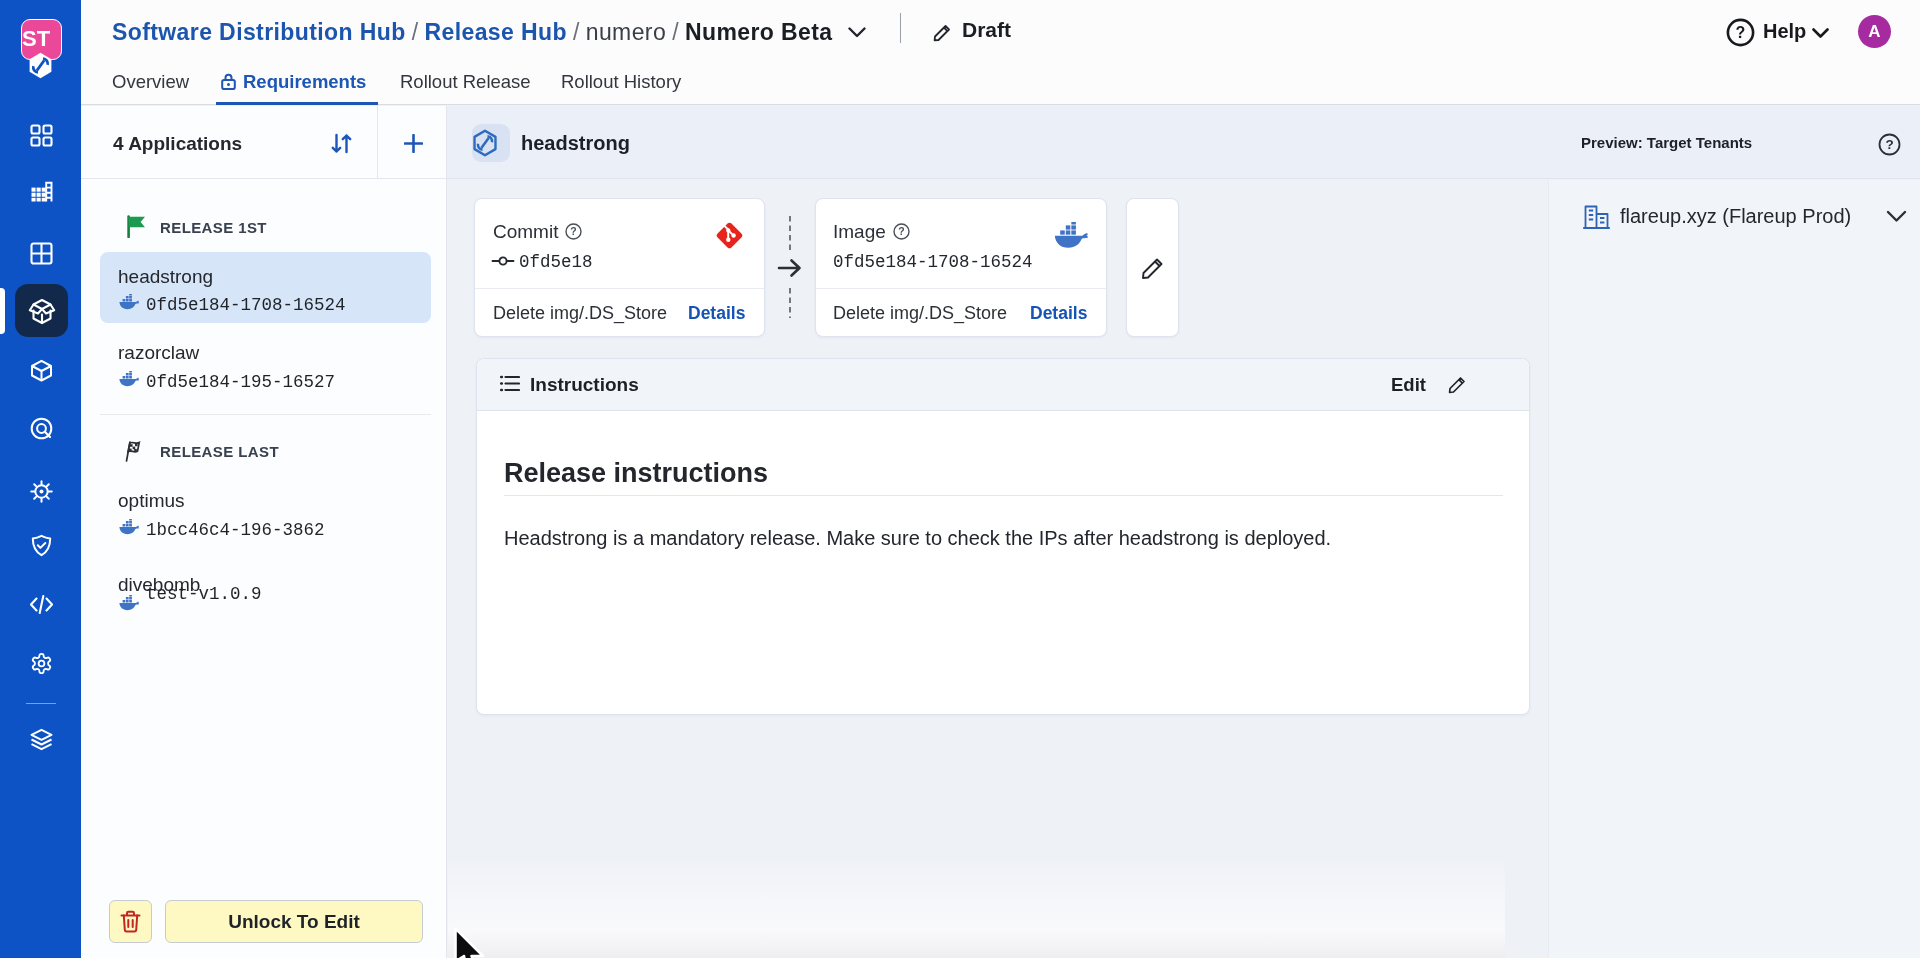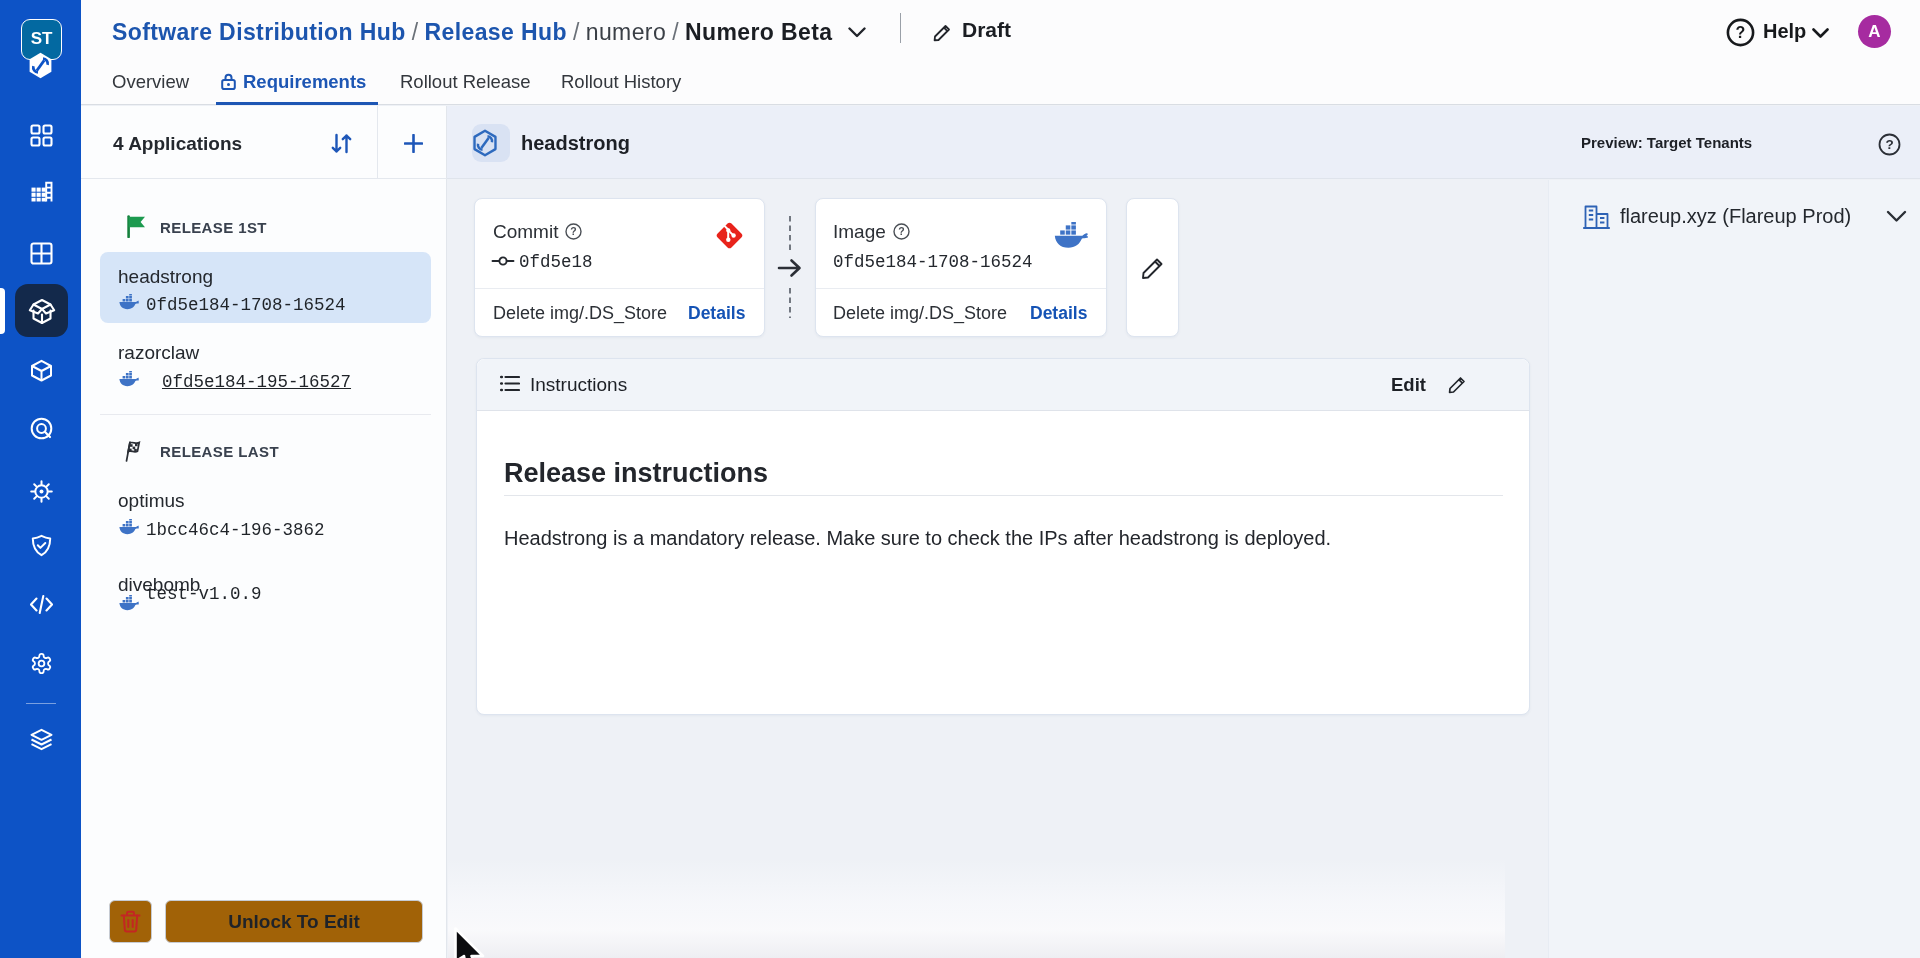--- a/index.html
+++ b/index.html
@@ -3,21 +3,21 @@
 <meta charset="utf-8">
 <style>
   * { margin:0; padding:0; box-sizing:border-box; }
   html,body { width:1920px; height:958px; overflow:hidden; }
   body { font-family:"Liberation Sans", sans-serif; background:#eef1f6; position:relative; }
   .abs { position:absolute; }
   .mono { font-family:"Liberation Mono", monospace; }
 
   
   #sidebar { left:0; top:0; width:81px; height:958px; background:#0d53c6; }
-  #stlogo { left:21px; top:19px; width:41px; height:41px; background:#0369a1; border:1.6px solid #fff; border-radius:9px; color:#fff; font-weight:bold; font-size:17px; text-align:center; line-height:38px; }
+  #stlogo { left:21px; top:19px; width:41px; height:41px; background:#ec4899; border:1.6px solid #fff; border-radius:9px; color:#fff; font-weight:bold; font-size:22px; text-align:left; line-height:38px; }
   .navic { left:30px; width:23px; height:23px; }
   #seltile { left:15px; top:284px; width:53px; height:53px; background:#13294b; border-radius:13px; }
   #selbar { left:0; top:288px; width:5px; height:46px; background:#fff; border-radius:0 4px 4px 0; }
   #sidediv { left:26px; top:703px; width:30px; height:1px; background:rgba(255,255,255,.45); }
 
   
   #topbar { left:81px; top:0; width:1839px; height:105px; background:#fcfcfd; border-bottom:1px solid #d9dde3; }
   #crumbs { left:112px; top:19px; font-size:23px; letter-spacing:0.4px; color:#3a3f46; white-space:nowrap; }
   #crumbs a { color:#1c55ae; text-decoration:none; font-weight:600; }
   #crumbs .sep { color:#6a7078; font-weight:400; padding:0 6px; }
@@ -30,21 +30,21 @@
   #tabunderline { left:135px; top:102px; width:162px; height:3px; background:#1d56b4; }
 
   
   #apps { left:81px; top:106px; width:366px; height:852px; background:#fcfdfe; border-right:1px solid #e2e6ec; }
   #appsheadsep { left:296px; top:0; width:1px; height:72px; background:#e4e8ee; }
   .applabel { font-size:15px; font-weight:700; color:#39414e; letter-spacing:.4px; }
   .appname { font-size:19px; color:#24282e; }
   .apphash { font-size:17.5px; color:#1f2328; }
   #selitem { left:100px; top:252px; width:331px; height:71px; background:#d6e5f8; border-radius:8px; }
   .itemdiv { left:100px; top:414px; width:331px; height:1px; background:#e8eaef; }
-  .btn { border:1px solid #c6cbd3; border-radius:6px; background:#a16207; }
+  .btn { border:1px solid #c6cbd3; border-radius:6px; background:#fef9c3; }
 
   
   #band { left:447px; top:106px; width:1473px; height:73px; background:#ebeff8; border-bottom:1px solid #dfe4ec; }
   #chip { left:472px; top:124px; width:38px; height:38px; background:#d9e2f3; border-radius:9px; }
   #htitle { left:521px; top:132px; font-size:20px; font-weight:700; color:#1d2026; }
   #previewtitle { left:1581px; top:134px; font-size:15px; font-weight:700; color:#1d2026; }
   #rightcol { left:1548px; top:180px; width:372px; height:778px; background:#f1f4f9; border-left:1px solid #e7ecf3; }
 
   .card { position:absolute; background:#fff; border:1px solid #dde4ef; border-radius:8px; box-shadow:0 1px 3px rgba(25,50,90,.05); }
   .cardtitle { font-size:19px; color:#2c3036; }
@@ -225,21 +225,21 @@
 <div class="abs" id="selitem"></div>
 <div class="abs appname" style="left:118px; top:266px;">headstrong</div>
 <svg class="abs" style="left:119px; top:294px;" width="20" height="16">
     <use href="#whale"></use>
   </svg>
 <div class="abs apphash mono" style="left:146px; top:295px;">0fd5e184-1708-16524</div>
 <div class="abs appname" style="left:118px; top:342px;">razorclaw</div>
 <svg class="abs" style="left:119px; top:371px;" width="20" height="16">
     <use href="#whale"></use>
   </svg>
-<div class="abs apphash mono" style="left:162px; top:372px;text-decoration:underline;">0fd5e184-195-16527</div>
+<div class="abs apphash mono" style="left:146px; top:372px;">0fd5e184-195-16527</div>
 <div class="abs itemdiv"></div>
 <svg class="abs" style="left:123px; top:440px;" width="22" height="22" viewBox="0 0 22 22">
     <g stroke="#2b2f36" fill="none" stroke-width="1.7">
       <path d="M3.5 21 L7 2" stroke-linecap="round"></path>
       <path d="M6.8 3 c3-1.8 6 1.6 9.4-.4 l-1.7 8.6 c-3.4 2-6.4-1.4-9.4.4z" fill="none"></path>
     </g>
     <g fill="#2b2f36">
       <rect x="7" y="4.2" width="2.6" height="2.6"></rect>
       <rect x="12" y="3.6" width="2.6" height="2.6"></rect>
       <rect x="9.6" y="6.6" width="2.6" height="2.6"></rect>
@@ -346,21 +346,21 @@
 
 <div class="card" id="instr">
     <div id="instrhead"></div>
   </div>
 <svg class="abs" style="left:500px; top:375px;" width="20" height="17" viewBox="0 0 20 17">
     <g stroke="#23262c" stroke-width="2.2" stroke-linecap="round">
       <path d="M5.5 2 H19 M5.5 8.5 H19 M5.5 15 H19"></path>
       <path d="M1.2 2 h.6 M1.2 8.5 h.6 M1.2 15 h.6" stroke-width="2.6"></path>
     </g>
   </svg>
-<div class="abs" style="left:530px; top:374px; font-size:19px; font-weight:400; color:#1d2026;">Instructions</div>
+<div class="abs" style="left:530px; top:374px; font-size:19px; font-weight:700; color:#1d2026;">Instructions</div>
 <svg class="abs" style="left:1448px; top:375px;" width="19" height="19" viewBox="0 0 19 19">
     <path d="M2 13.5 L12.5 3 l3.5 3.5 L5.5 17 L1.6 17.4z M10.9 4.6l3.5 3.5" fill="none" stroke="#22252b" stroke-width="1.7" stroke-linejoin="round"></path>
   </svg>
 <div class="abs" style="left:1391px; top:374px; font-size:18.5px; font-weight:700; color:#1d2026;">Edit</div>
 <div class="abs" style="left:504px; top:458px; font-size:27px; font-weight:700; color:#23262c;">Release instructions</div>
 <div class="abs" style="left:504px; top:495px; width:999px; height:1px; background:#e3e6eb;"></div>
 <div class="abs" style="left:504px; top:527px; font-size:20px; color:#23262c;">Headstrong is a mandatory release. Make sure to check the IPs after headstrong is deployed.</div>
 
 <svg class="abs" style="left:1583px; top:204px;" width="27" height="26" viewBox="0 0 27 26">
     <g fill="none" stroke="#2e62b5" stroke-width="1.8" stroke-linejoin="round">

